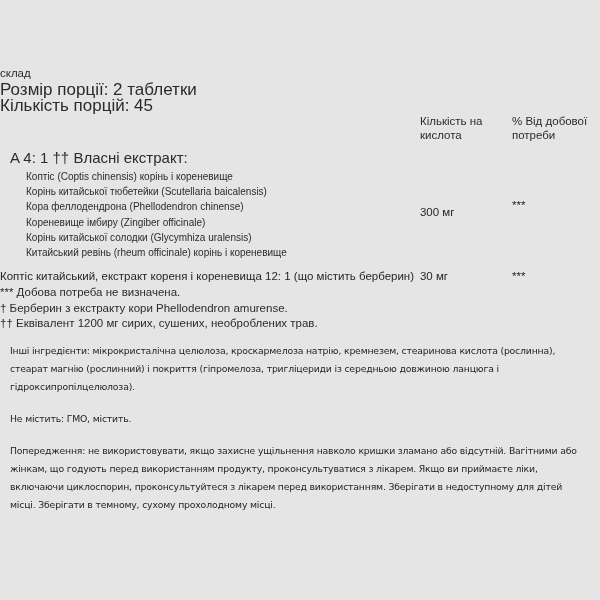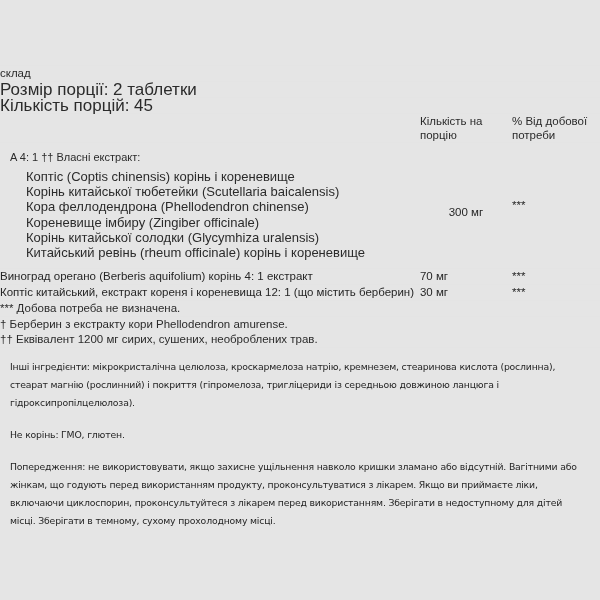--- a/index.html
+++ b/index.html
@@ -81,28 +81,28 @@
     font-size: 11.5px;
     line-height: 15px;
   }
 
   .extract-list {
     margin: 0;
     padding: 0;
     list-style: none;
   }
   .extract-list li {
-    font-size: 13px;
+    font-size: 10px;
     line-height: 15.2px;
     white-space: nowrap;
     padding-left: 16px;
   }
 
   .extract-head {
-    font-size: 11px;
+    font-size: 15px;
     line-height: 15px;
     padding: 7px 6px 2px 10px;
   }
   .extract-body {
     padding: 2px 6px 8px 10px;
   }
 
   .footnote {
     padding: 8px 10px 8px 10px;
     font-size: 11.5px;
@@ -148,48 +148,43 @@
       <tr class="row">
         <td colspan="3" class="serving-line">Розмір порції: 2 таблетки</td>
       </tr>
 
       <tr class="row">
         <td colspan="3" class="serving-line">Кількість порцій: 45</td>
       </tr>
 
       <tr class="row">
         <td class="cell-name">&nbsp;</td>
-        <td class="cell-amount head-label">Кількість на порцію</td>
+        <td class="cell-amount head-label">Кількість на кислота</td>
         <td class="cell-dv head-label">% Від добової потреби</td>
       </tr>
 
 
       <tr class="row">
         <td>
           <div class="extract-head">A 4: 1 †† Власні екстракт:</div>
           <div class="extract-body">
             <ul class="extract-list">
               <li>Коптіс (Coptis chinensis) корінь і кореневище</li>
               <li>Корінь китайської тюбетейки (Scutellaria baicalensis)</li>
               <li>Кора феллодендрона (Phellodendron chinense)</li>
               <li>Кореневище імбиру (Zingiber officinale)</li>
               <li>Корінь китайської солодки (Glycymhiza uralensis)</li>
               <li>Китайський ревінь (rheum officinale) корінь і кореневище</li>
             </ul>
           </div>
         </td>
-        <td class="cell-amount" style="vertical-align:middle;padding-top:14px;text-align:center;">300 мг</td>
+        <td class="cell-amount" style="vertical-align:middle;padding-top:14px;">300 мг</td>
         <td class="cell-dv" style="vertical-align:middle;padding-top:0;">***</td>
       </tr>
 
-      <tr class="row">
-        <td class="cell-name">Виноград орегано (Berberis aquifolium) корінь 4: 1 екстракт</td>
-        <td class="cell-amount">70 мг</td>
-        <td class="cell-dv">***</td>
-      </tr>
 
       <tr class="row">
         <td class="cell-name">Коптіс китайський, екстракт кореня і кореневища 12: 1 (що містить берберин)</td>
         <td class="cell-amount">30 мг</td>
         <td class="cell-dv">***</td>
       </tr>
 
       <tr class="row">
         <td colspan="3" class="footnote">*** Добова потреба не визначена.</td>
       </tr>
@@ -203,17 +198,17 @@
 
       <tr class="row">
         <td colspan="3" style="height:0;padding:0;"></td>
       </tr>
 
     </tbody>
   </table>
 
   <div class="bottom">
     <p>Інші інгредієнти: мікрокристалічна целюлоза, кроскармелоза натрію, кремнезем, стеаринова кислота (рослинна), стеарат магнію (рослинний) і покриття (гіпромелоза, тригліцериди із середньою довжиною ланцюга і гідроксипропілцелюлоза).</p>
-    <p>Не корінь: ГМО, глютен.</p>
+    <p>Не містить: ГМО, містить.</p>
     <p>Попередження: не використовувати, якщо захисне ущільнення навколо кришки зламано або відсутній. Вагітними або жінкам, що годують перед використанням продукту, проконсультуватися з лікарем. Якщо ви приймаєте ліки, включаючи циклоспорин, проконсультуйтеся з лікарем перед використанням. Зберігати в недоступному для дітей місці. Зберігати в темному, сухому прохолодному місці.</p>
   </div>
 
 </div>
 
 </body></html>

